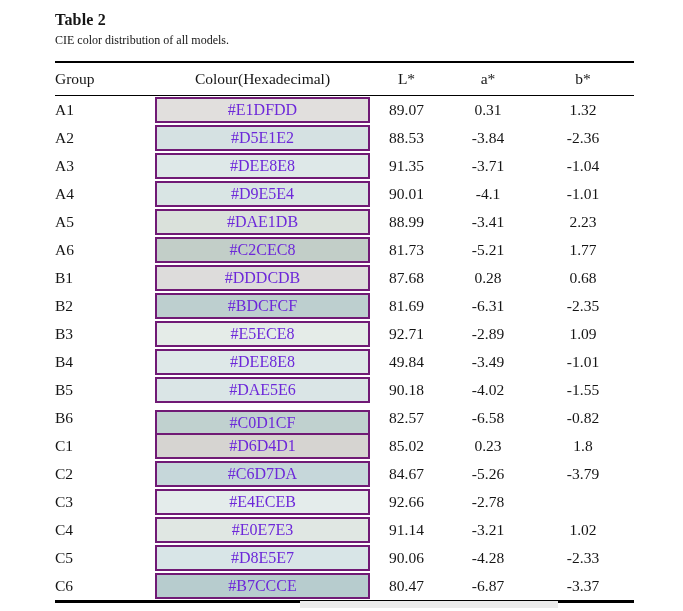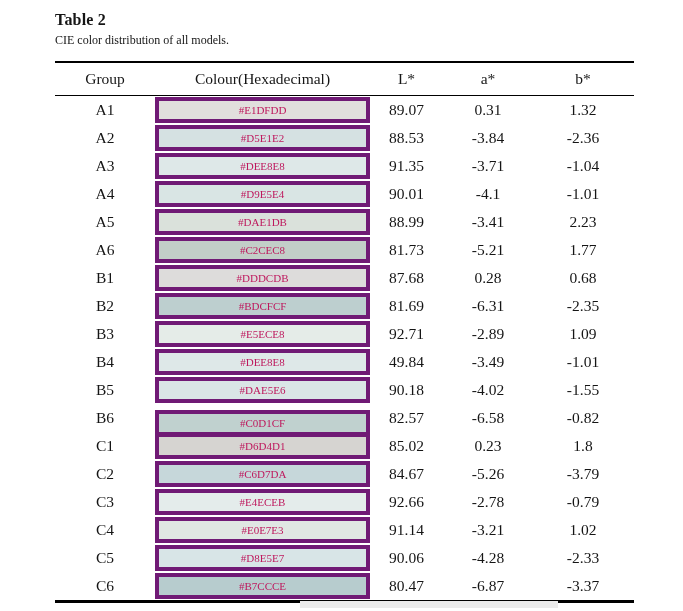--- a/index.html
+++ b/index.html
@@ -32,31 +32,31 @@
     display: flex; align-items: center;
     height: 33px;
     border-bottom: 1px solid #000;
     font-size: 15.5px;
   }
   .trow {
     display: flex; align-items: center;
     height: 28px;
     font-size: 15.5px;
   }
-  .col-group  { width: 100px; text-align: center; flex: 0 0 auto; }
+  .col-group  { width: 100px; text-align: left; flex: 0 0 auto; }
   .col-colour { width: 215px; text-align: center; flex: 0 0 auto; }
   .col-l      { width: 73px;  text-align: center; flex: 0 0 auto; }
   .col-a      { width: 90px;  text-align: center; flex: 0 0 auto; }
   .col-b      { width: 100px; text-align: center; flex: 0 0 auto; }
 
   .swatch {
     height: 26px; margin: 1px 0;
-    border: 4px solid #701a75;
+    border: 2px solid #701a75;
     display: flex; align-items: center; justify-content: center;
-    font-size: 11px; color: #be185d;
+    font-size: 16px; color: #6d28d9;
   }
 
   .scan-artifact {
     position: absolute; left: 300px; top: 601px;
     width: 258px; height: 7px;
     background: #ebebeb;
   }
 </style>
 </head>
 <body>
@@ -203,21 +203,20 @@
     <div class="col-a">-5.26</div>
     <div class="col-b">-3.79</div>
   </div>
         <div class="trow">
     <div class="col-group">C3</div>
     <div class="col-colour">
       <div class="swatch" style="background-color: rgb(228, 236, 235);">#E4ECEB</div>
     </div>
     <div class="col-l">92.66</div>
     <div class="col-a">-2.78</div>
-    <div class="col-b">-0.79</div>
   </div>
         <div class="trow">
     <div class="col-group">C4</div>
     <div class="col-colour">
       <div class="swatch" style="background-color: rgb(224, 231, 227); text-align: right;">#E0E7E3</div>
     </div>
     <div class="col-l">91.14</div>
     <div class="col-a">-3.21</div>
     <div class="col-b">1.02</div>
   </div>

